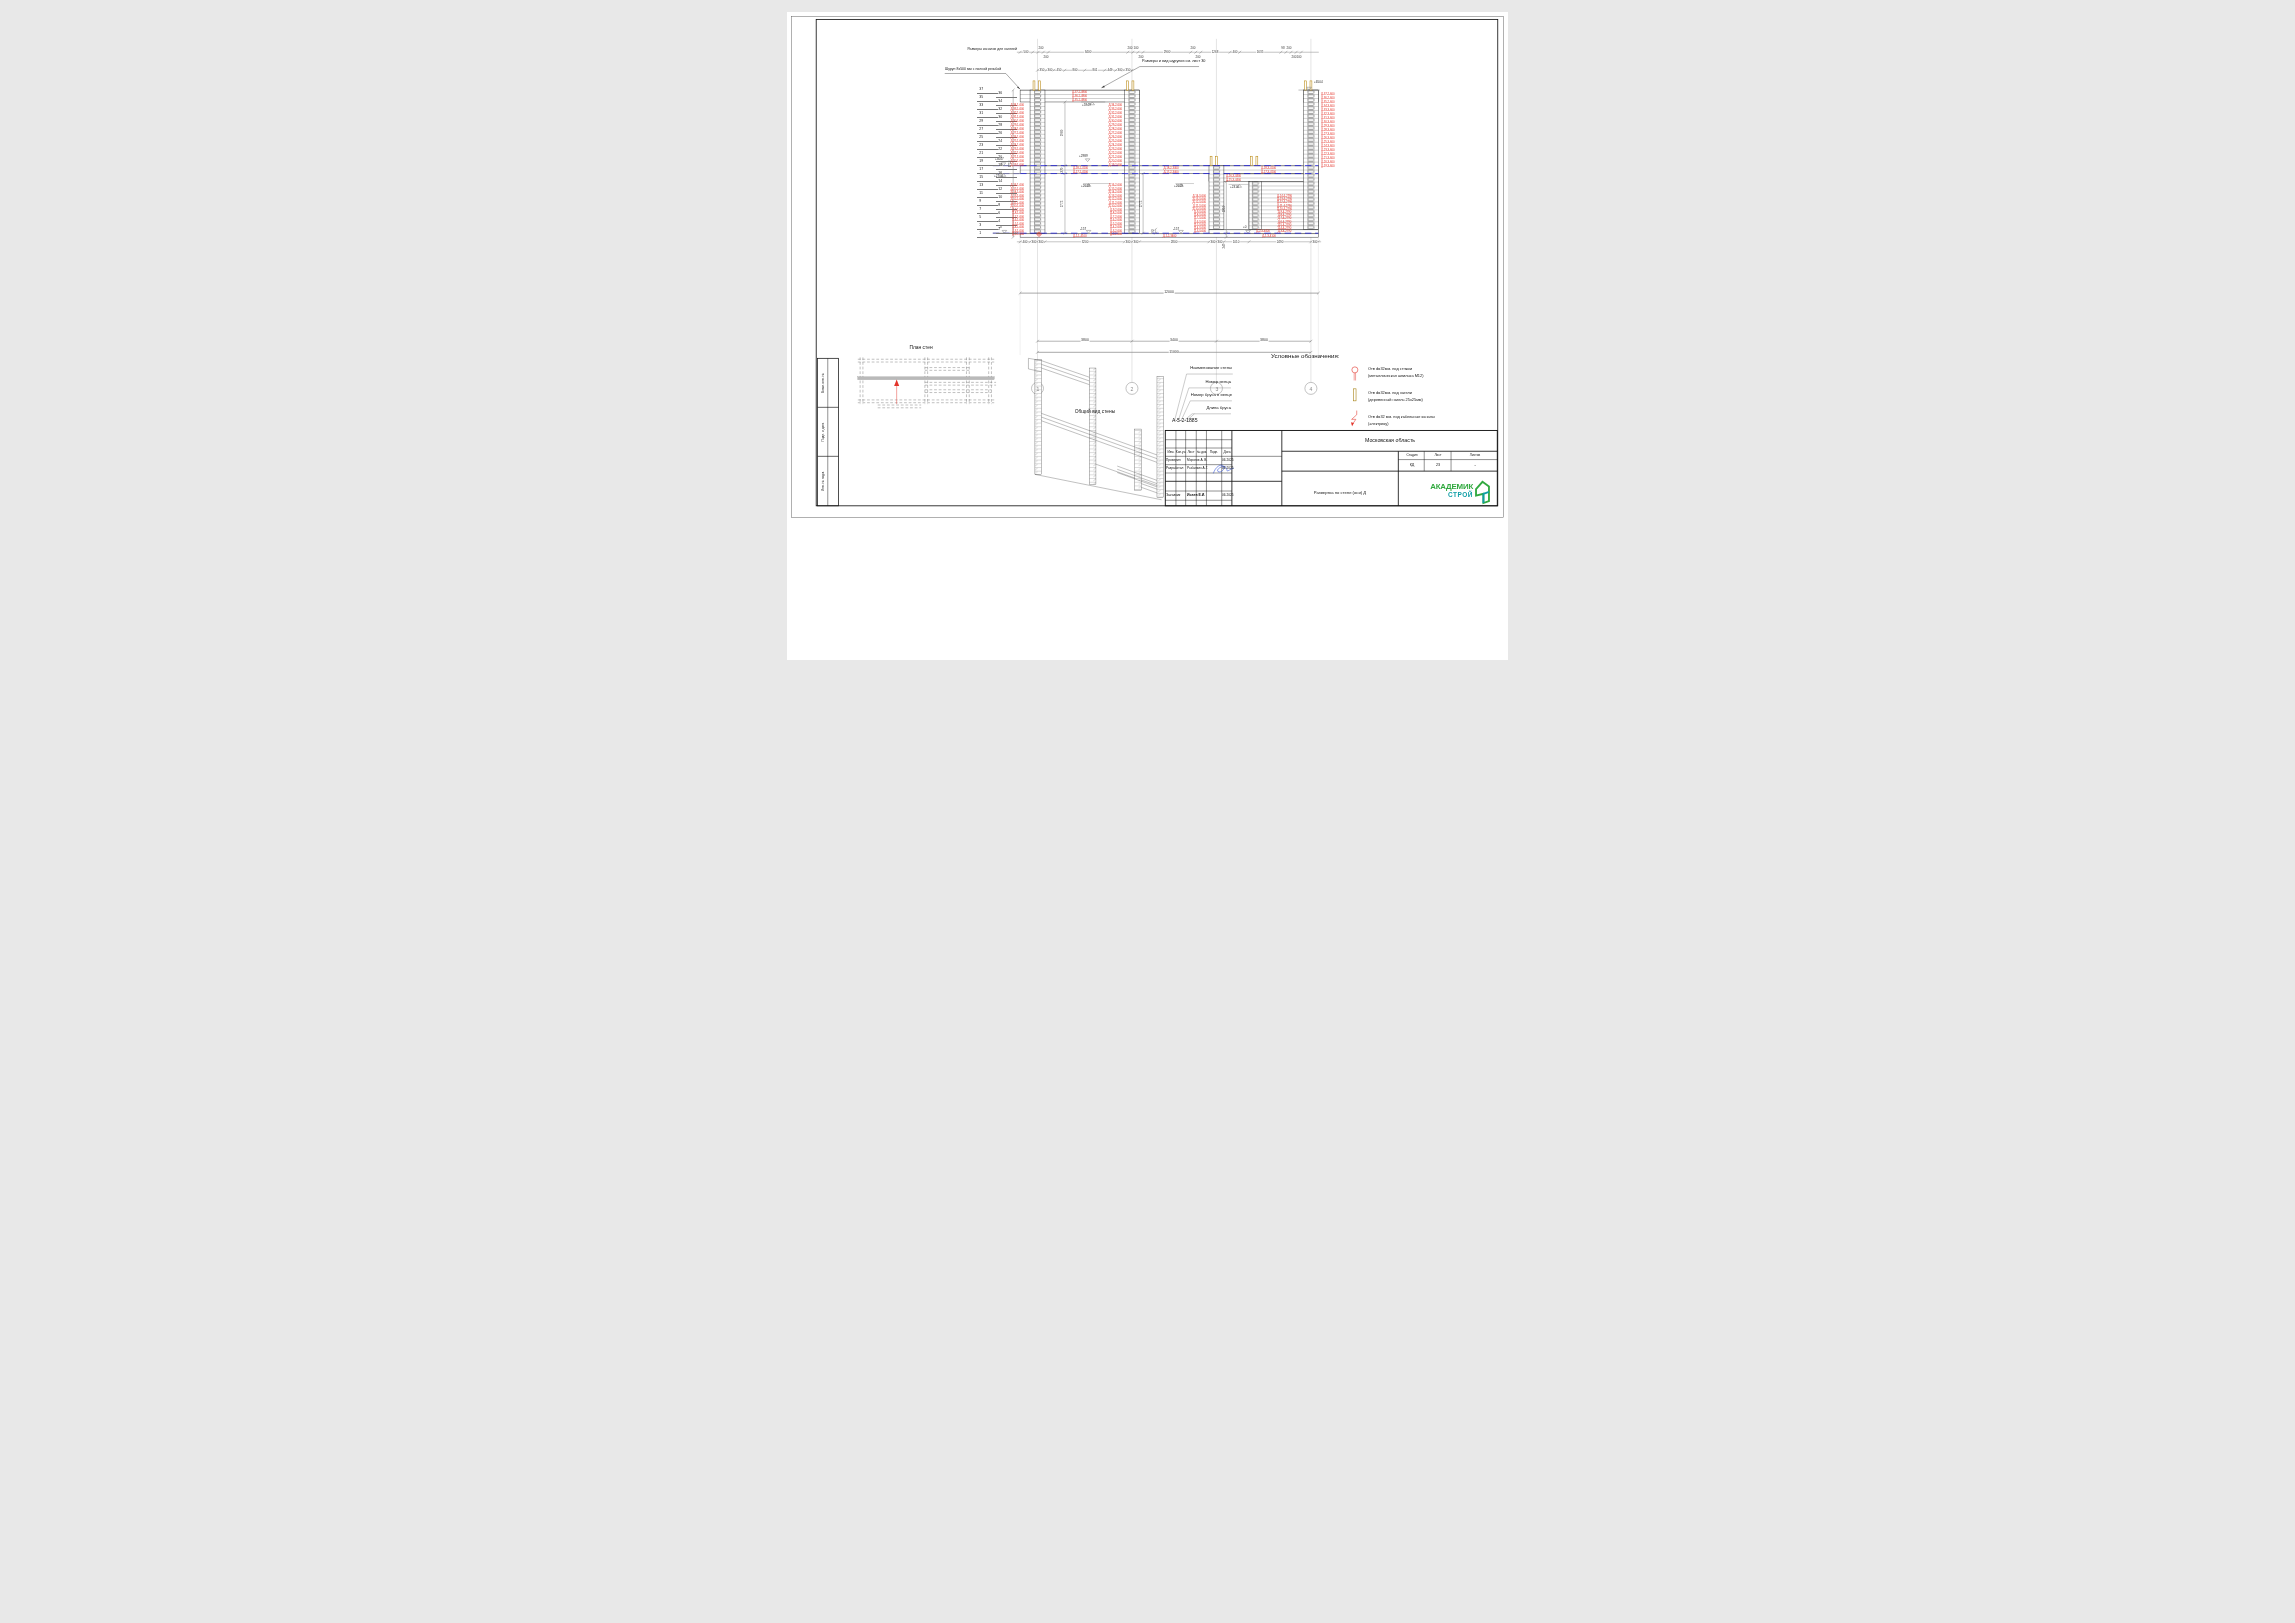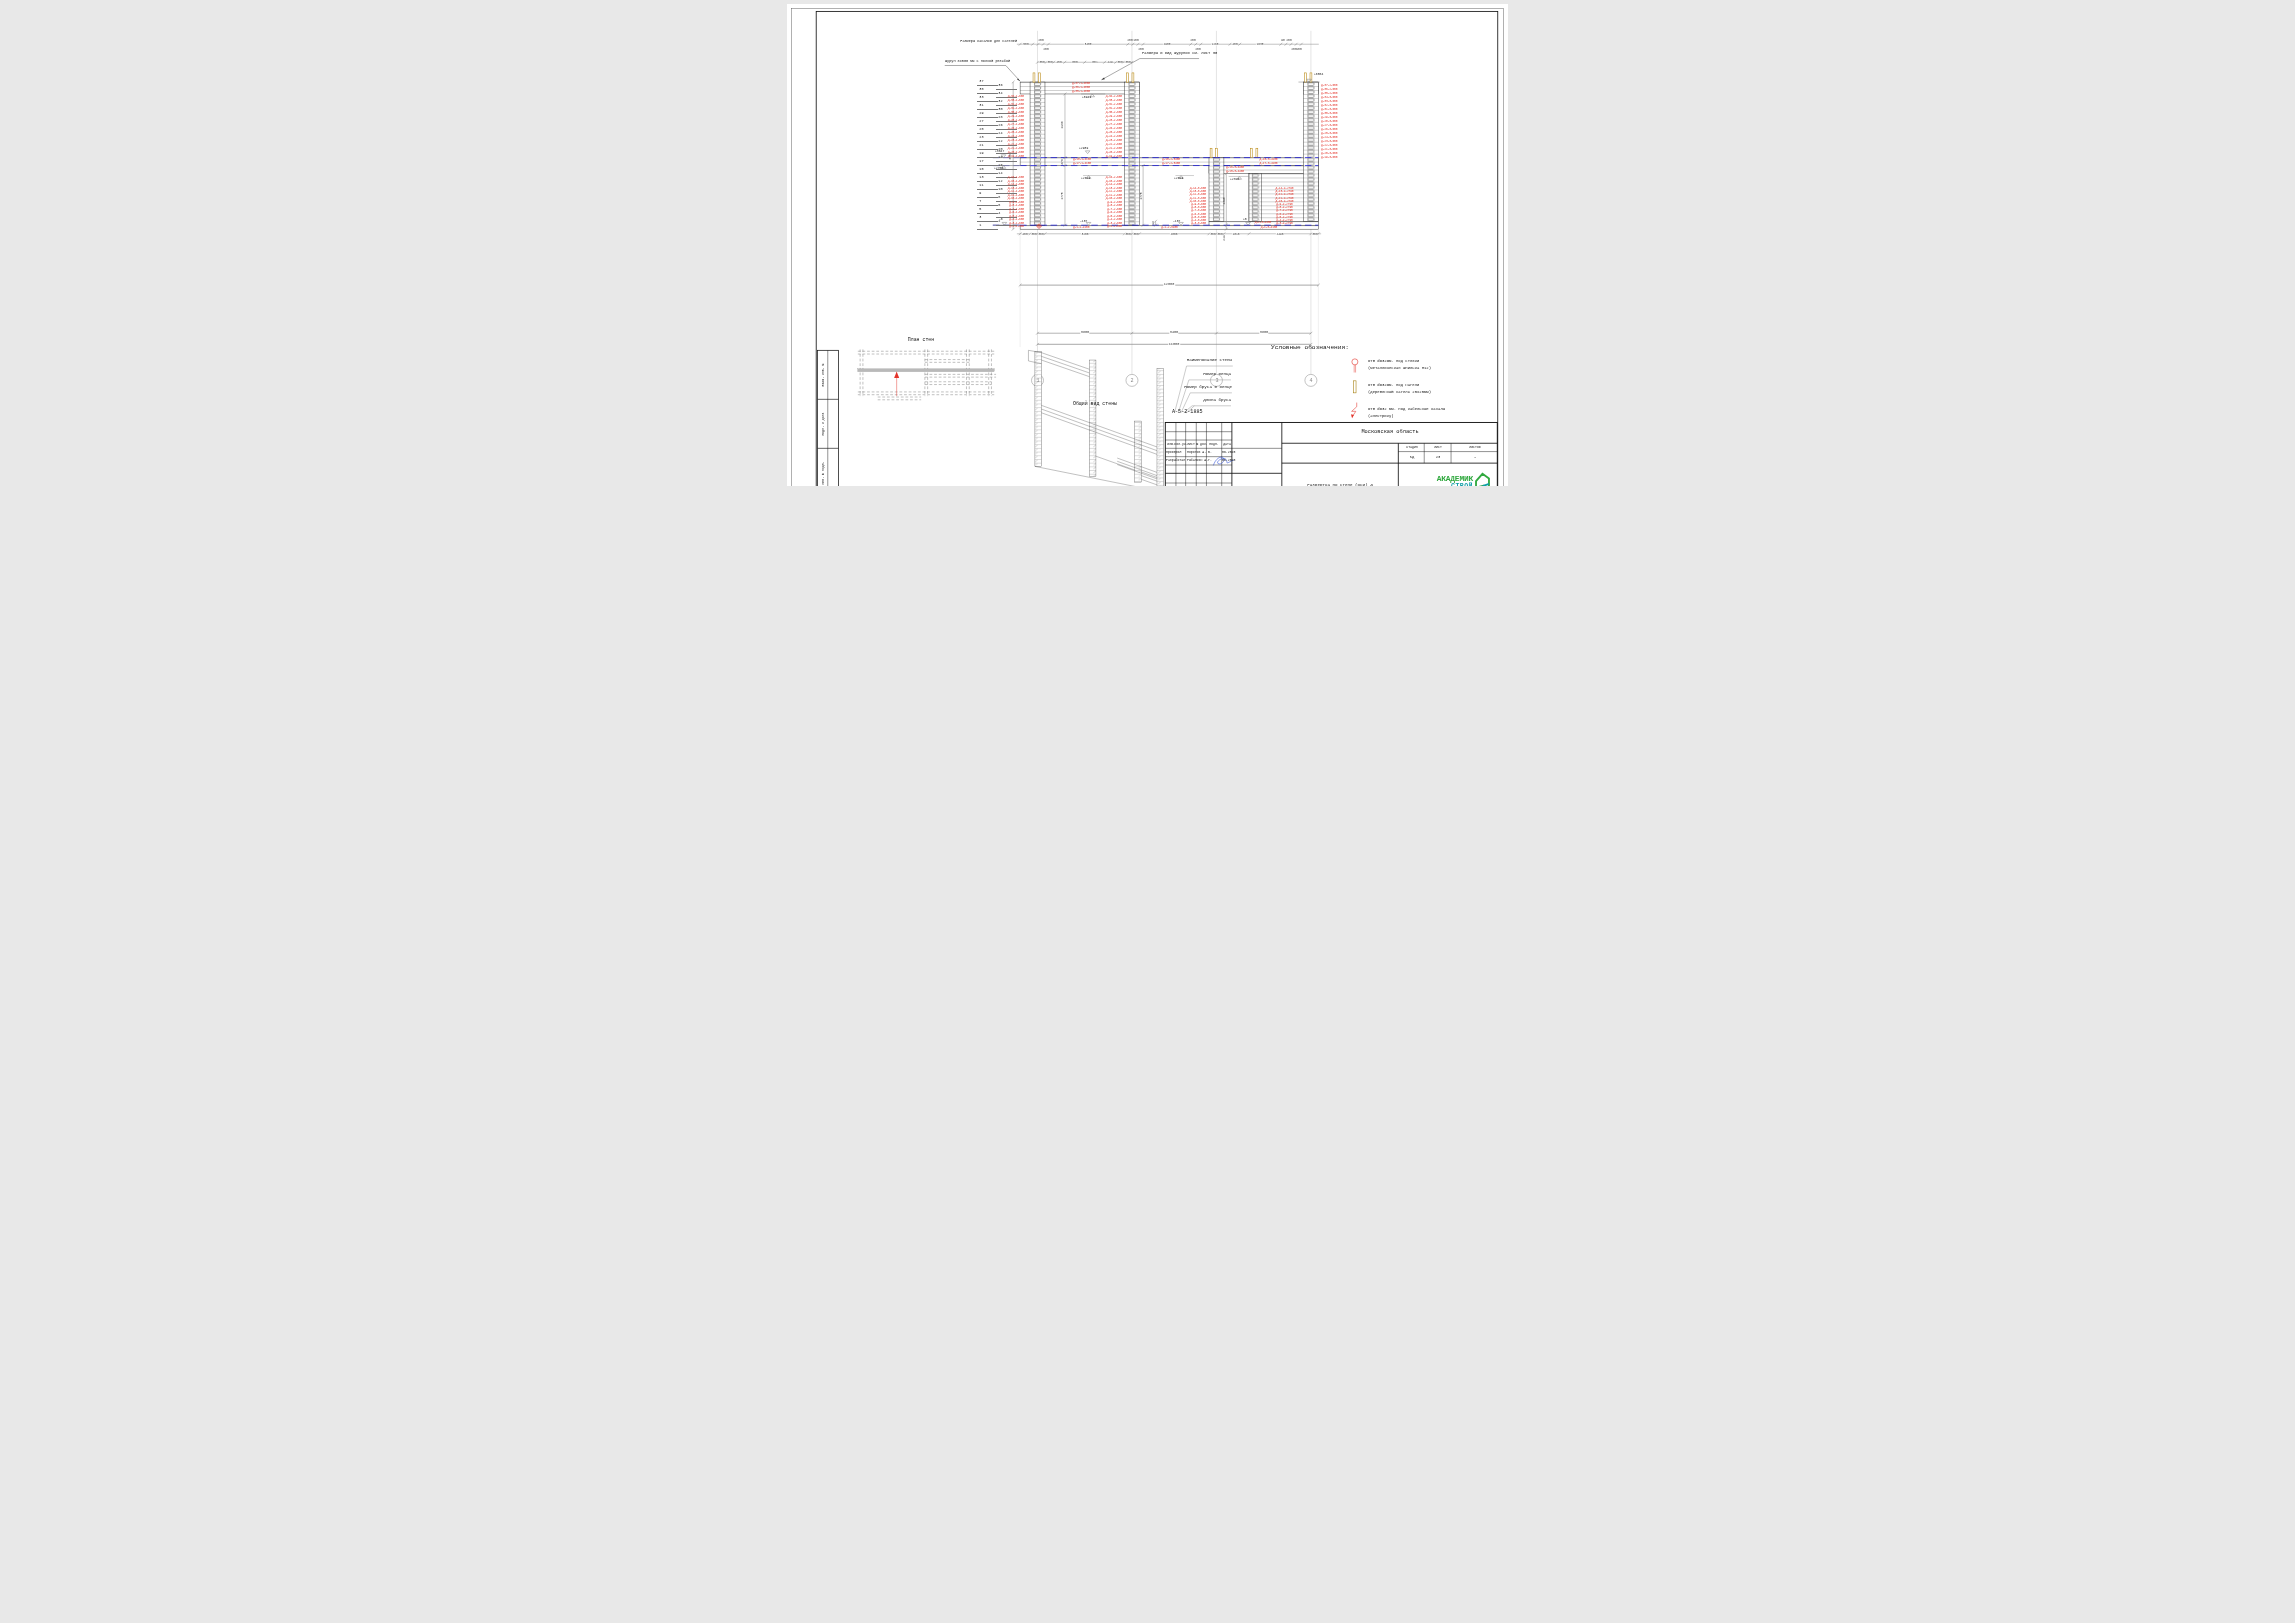--- a/index.html
+++ b/index.html
@@ -1,17 +1,17 @@
 <!DOCTYPE html>
 <html style="font-size:7.4px"><head>
 <meta charset="utf-8">
 <style>
   html,body{margin:0;padding:0;background:#e8e8e8;}
-  .sheet{position:relative;width:721px;height:482px;background:#fff;margin:4px auto;
-         font-family:Liberation Mono, monospace;overflow:hidden;}
+  .sheet{position:relative;width:721px;height:648px;background:#fff;margin:12px auto;
+         font-family:Liberation Sans, sans-serif;overflow:hidden;}
   svg{position:absolute;left:0;top:0;}
   .t{position:absolute;white-space:nowrap;color:#161616;line-height:1;}
   .dim{position:absolute;transform:translate(-50%,-50%);font-size:3px;color:#3a3a3a;background:#fff;padding:0 0.5px;line-height:1;white-space:nowrap;}
   .vdim{position:absolute;width:16.7px;text-align:center;transform:translate(-50%,-50%) rotate(-90deg);font-size:3px;color:#3a3a3a;line-height:1;}
   .lvl{position:absolute;font-size:3.1px;color:#2b2b2b;line-height:1;white-space:nowrap;}
   .stack{position:absolute;display:flex;flex-direction:column;}
   .stack .lab{height:4px;line-height:4px;font-size:2.9px;color:#e3342b;letter-spacing:-0.1px;white-space:nowrap;}
   .sp76 .lab{height:3.5px;line-height:3.5px;}
   .sp70 .lab{height:3.2px;line-height:3.2px;}
   .ra{text-align:right;} .ce{text-align:center;}

